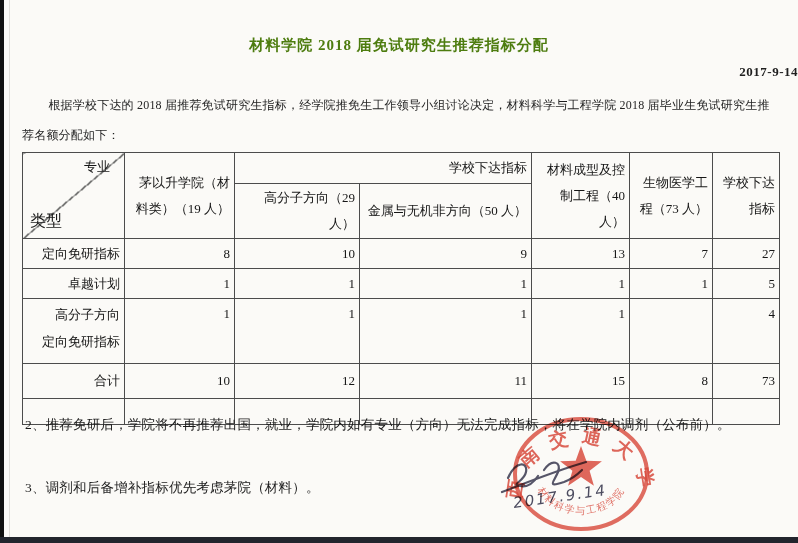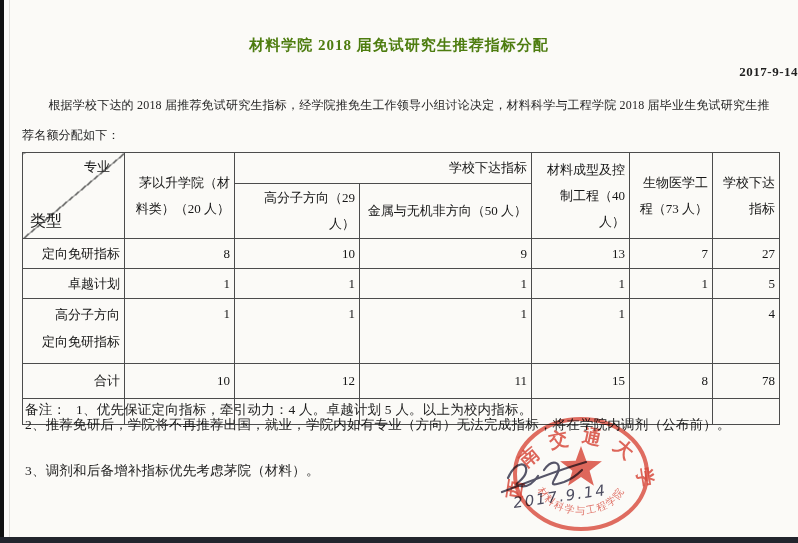--- a/index.html
+++ b/index.html
@@ -26,21 +26,21 @@
   tr.r-std{height:30px;} tr.r-tall td{height:56px;vertical-align:top;padding-top:7px;}
   tr.r-total{height:35px;} tr.r-empty{height:26px;}
   td.corner{position:relative;padding:0;
     background:linear-gradient(to bottom right,
       transparent calc(50% - .6px), #4c4c4c calc(50% - .6px),
       #4c4c4c calc(50% + .6px), transparent calc(50% + .6px));}
   .corner-tr{position:absolute;top:5px;right:14px;font-size:13px;}
   .corner-bl{position:absolute;bottom:6px;left:7px;font-size:16px;}
   .lbl2{margin-top:9px;}
   .notes{position:absolute;left:25px;width:760px;font-size:13.5px;color:#1b1b1b;letter-spacing:.2px;}
-  .note1{top:401px;} .note2{top:416px;} .note3{top:462px;}
+  .note1{top:401px;} .note2{top:416px;} .note3{top:479px;}
   .note-prefix{margin-right:10px;}
   .stamp{position:absolute;left:496px;top:406px;mix-blend-mode:multiply;opacity:.9;}
   .signature{position:absolute;left:498px;top:444px;mix-blend-mode:multiply;}
 </style>
 </head>
 <body>
 
 <div class="page">
   <div class="edge-left"></div>
   <div class="edge-line"></div>
@@ -58,21 +58,21 @@
         <col style="width:98px">
         <col style="width:83px">
         <col style="width:67px">
     </colgroup>
     <tbody>
         <tr class="hr1">
       <td class="corner" rowspan="2">
         <span class="corner-tr">专业</span>
         <span class="corner-bl">类型</span>
       </td>
-      <td class="hleft" rowspan="2">茅以升学院（材料类）（20 人）</td>
+      <td class="hleft" rowspan="2">茅以升学院（材料类）（19 人）</td>
       <td colspan="2">学校下达指标</td>
       <td class="hleft" rowspan="2">材料成型及控制工程（40 人）</td>
       <td class="hleft" rowspan="2">生物医学工程（73 人）</td>
       <td class="hleft" rowspan="2">学校下达指标</td>
     </tr>
     <tr class="hr2">
       <td class="hleft">高分子方向（29 人）</td>
       <td class="hleft">金属与无机非方向（50 人）</td>
     </tr>
     <tr class="r-std">
@@ -105,37 +105,34 @@
       <td></td>
       <td>4</td>
     </tr>
     <tr class="r-total">
       <td>合计</td>
       <td>10</td>
       <td>12</td>
       <td>11</td>
       <td>15</td>
       <td>8</td>
-      <td>78</td>
+      <td>73</td>
     </tr>
     <tr class="r-empty">
       <td></td>
       <td></td>
       <td></td>
       <td></td>
       <td></td>
       <td></td>
       <td></td>
     </tr>
   </tbody>
     </table>
 
-  <div class="notes note1">
-    <span class="note-prefix">备注：</span><span>1、优先保证定向指标，牵引动力：4 人。卓越计划 5 人。以上为校内指标。</span>
-  </div>
   <div class="notes note2">2、推荐免研后，学院将不再推荐出国，就业，学院内如有专业（方向）无法完成指标，将在学院内调剂（公布前）。</div>
   <div class="notes note3">3、调剂和后备增补指标优先考虑茅院（材料）。</div>
 
   <svg class="stamp" width="170" height="140" viewBox="0 0 170 140">
     <defs>
       <path id="arcTop" d="M 26 84 A 59 47 0 1 1 144 84" fill="none"></path>
       <path id="arcBottom" d="M 43 86 A 45 34 0 0 0 127 86" fill="none"></path>
     </defs>
     <ellipse cx="85" cy="68" rx="66" ry="55" fill="none" stroke="#d8392b" stroke-width="4" opacity="0.82"></ellipse>
     <polygon opacity="0.85" fill="#d8392b" points="85,40 79.7,54.7 64.1,55.2 76.4,64.8 72.1,79.8 85,71 97.9,79.8 93.6,64.8 105.9,55.2 90.3,54.7"></polygon>

